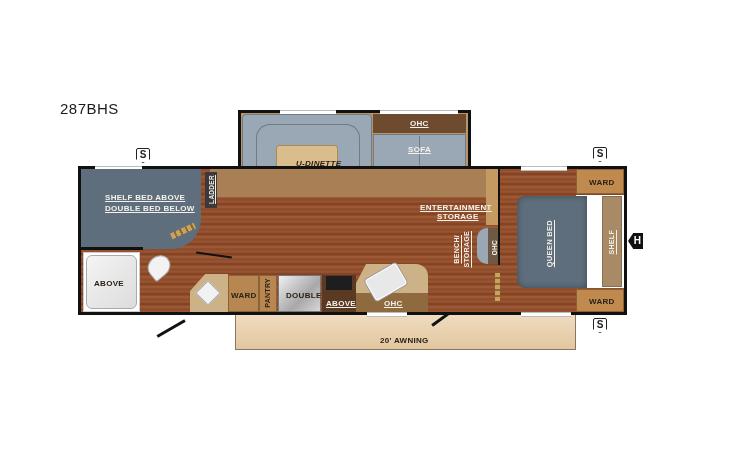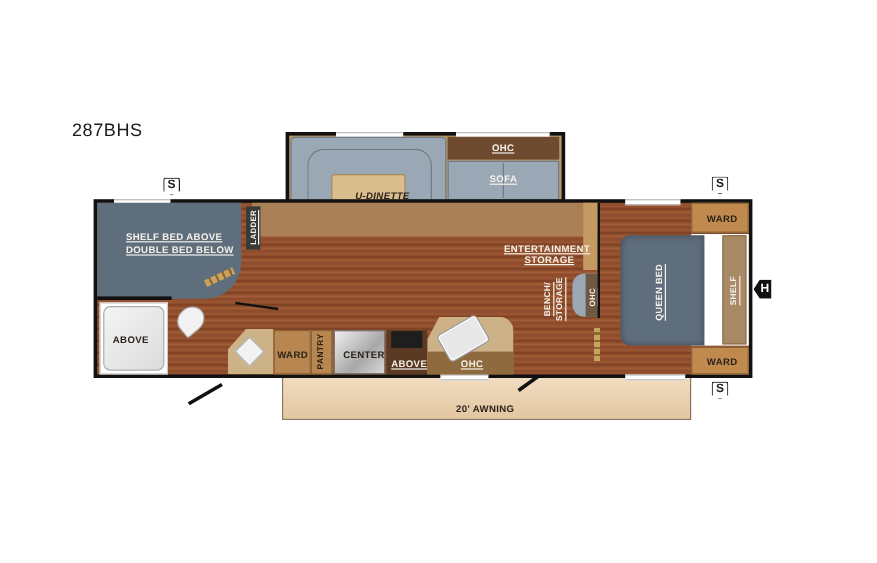--- a/index.html
+++ b/index.html
@@ -69,21 +69,21 @@
 <div class="abs" style="left:147px;top:256px;width:22px;height:19px;background:#f2f2f2;border:1px solid #aaa;border-radius:50% 50% 50% 10%;transform:rotate(-40deg);"></div>
 <div class="abs" style="left:190px;top:274px;width:38px;height:38px;background:#cdb287;clip-path:polygon(40% 0,100% 0,100% 100%,0 100%,0 45%);"></div>
 <div class="abs" style="left:199px;top:284px;width:16px;height:16px;background:#f2f2f2;border:1px solid #aaa;transform:rotate(45deg);"></div>
 <div class="abs" style="left:155px;top:327px;width:32px;height:2.5px;background:#111;transform:rotate(-30deg);"></div>
 
 <div class="abs cab" style="left:228px;top:275px;width:31px;height:37px;"></div>
 <div class="lbl d" style="left:231px;top:291px;">WARD</div>
 <div class="abs cab" style="left:259px;top:275px;width:18px;height:37px;"></div>
 <div class="lbl d vert" style="left:263px;top:278px;font-size:7px;">PANTRY</div>
 <div class="abs" style="left:278px;top:275px;width:43px;height:37px;background:linear-gradient(135deg,#f0f0f0,#a8a8a8 60%,#d8d8d8);border:1px solid #777;box-sizing:border-box;"></div>
-<div class="lbl d" style="left:286px;top:291px;">CENTER</div>
+<div class="lbl d" style="left:286px;top:291px;">DOUBLE</div>
 <div class="abs" style="left:322px;top:275px;width:34px;height:37px;background:#5a3a22;"></div>
 <div class="abs" style="left:326px;top:276px;width:26px;height:14px;background:#1e1e1e;"></div>
 <div class="lbl w" style="left:326px;top:299px;">ABOVE</div>
 <div class="abs" style="left:356px;top:264px;width:72px;height:48px;background:#cdb287;border-radius:0 12px 0 0;clip-path:polygon(14% 0,100% 0,100% 100%,0 100%,0 40%);"></div>
 <div class="abs" style="left:356px;top:293px;width:72px;height:19px;background:#8f6a3e;"></div>
 <div class="abs" style="left:368px;top:270px;width:34px;height:22px;background:#e8e8e8;border:1.5px solid #fff;box-shadow:0 0 0 1px #999;border-radius:3px;transform:rotate(-30deg);"></div>
 <div class="lbl w" style="left:384px;top:299px;">OHC</div>
 
 <div class="abs" style="left:486px;top:169px;width:12px;height:56px;background:#c49a62;"></div>
 <div class="lbl w" style="left:420px;top:203px;">ENTERTAINMENT</div>

